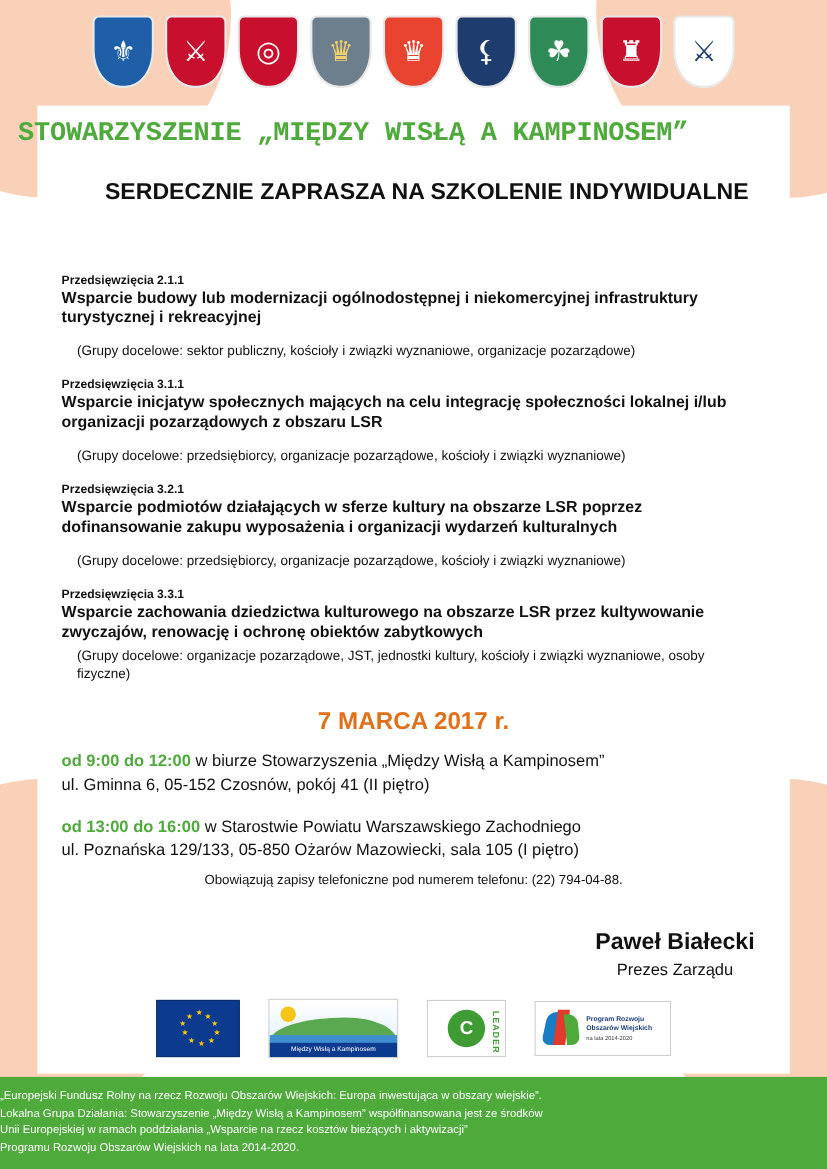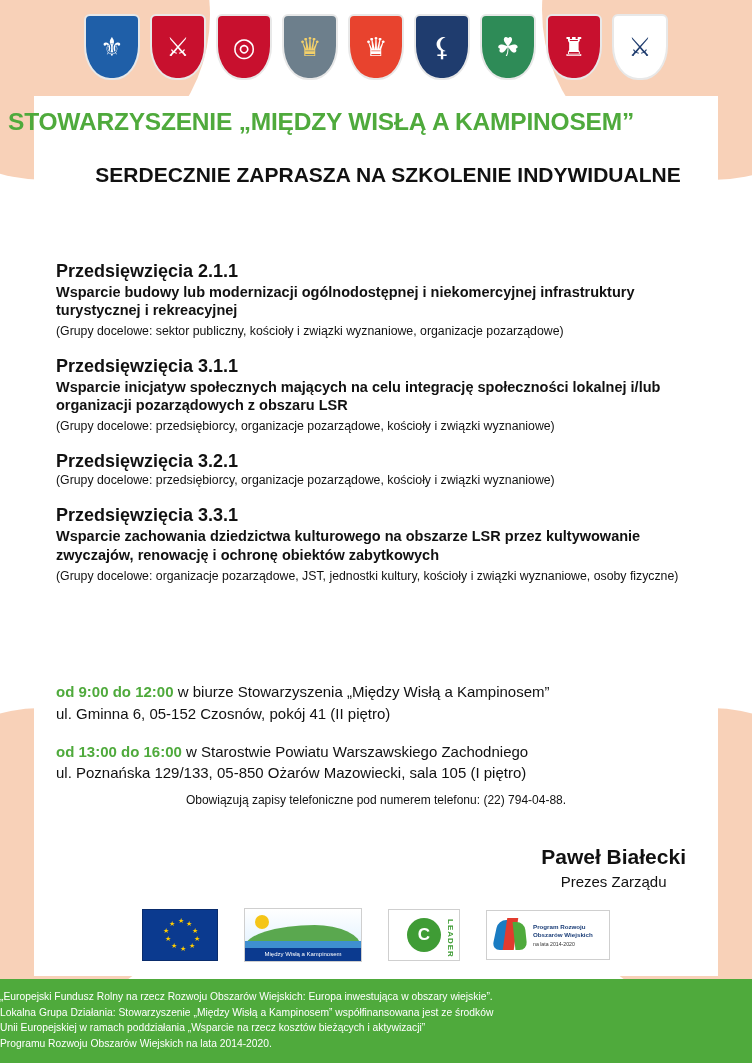--- a/index.html
+++ b/index.html
@@ -115,20 +115,21 @@
     top: 108px;
     left: 0;
     width: 642px;
     text-align: center;
     font-size: 24.5px;
     font-weight: bold;
     color: #4faa3c;
     margin: 0;
     letter-spacing: -0.2px;
     z-index: 6;
+    font-family: Liberation Mono, monospace;
   }
   .invite {
     position: absolute;
     top: 160px;
     left: 0;
     width: 752px;
     text-align: center;
     color: #111111;
     font-size: 21px;
     font-weight: bold;
@@ -142,37 +143,37 @@
     position: absolute;
     top: 245px;
     left: 56px;
     width: 640px;
     z-index: 6;
   }
   .measure {
     margin-bottom: 16px;
   }
   .measure .m-num {
-    font-size: 18px;
-    font-weight: bold;
-    color: #111111;
-    margin: 16px 0 1px 0;
+    font-size: 11px;
+    font-weight: bold;
+    color: #111111;
+    margin: 4px 0 1px 0;
   }
   .measure .m-desc {
     font-size: 14.5px;
     font-weight: bold;
     color: #111111;
     line-height: 1.25;
     margin: 0 0 5px 0;
   }
   .measure .m-target {
     font-size: 12.3px;
     color: #111111;
     line-height: 1.3;
-    margin: 0;
+    margin: 14px;
   }
   .measure.m4 .m-target { margin-top: 1px; }
 
   
   .date-line {
     position: absolute;
     top: 643px;
     left: 0;
     width: 752px;
     text-align: center;
@@ -472,29 +473,31 @@
       <p class="m-desc">Wsparcie budowy lub modernizacji ogólnodostępnej i niekomercyjnej infrastruktury turystycznej i rekreacyjnej</p>
       <p class="m-target">(Grupy docelowe: sektor publiczny, kościoły i związki wyznaniowe, organizacje pozarządowe)</p>
     </div>
     <div class="measure">
       <p class="m-num">Przedsięwzięcia 3.1.1</p>
       <p class="m-desc">Wsparcie inicjatyw społecznych mających na celu integrację społeczności lokalnej i/lub organizacji pozarządowych z obszaru LSR</p>
       <p class="m-target">(Grupy docelowe: przedsiębiorcy, organizacje pozarządowe, kościoły i związki wyznaniowe)</p>
     </div>
     <div class="measure">
       <p class="m-num">Przedsięwzięcia 3.2.1</p>
+      <p class="m-desc">Wsparcie podmiotów działających w sferze kultury na obszarze LSR poprzez dofinansowanie zakupu wyposażenia i organizacji wydarzeń kulturalnych</p>
       <p class="m-target">(Grupy docelowe: przedsiębiorcy, organizacje pozarządowe, kościoły i związki wyznaniowe)</p>
     </div>
     <div class="measure m4">
       <p class="m-num">Przedsięwzięcia 3.3.1</p>
       <p class="m-desc">Wsparcie zachowania dziedzictwa kulturowego na obszarze LSR przez kultywowanie zwyczajów, renowację i ochronę obiektów zabytkowych</p>
       <p class="m-target">(Grupy docelowe: organizacje pozarządowe, JST, jednostki kultury, kościoły i związki wyznaniowe, osoby fizyczne)</p>
     </div>
   </div>
 
+  <div class="date-line">7 MARCA 2017 r.</div>
 
   <div class="sessions">
     <div class="session">
       <p>
         <span class="hours">od 9:00 do 12:00</span><span> w biurze Stowarzyszenia „Między Wisłą a Kampinosem”</span>
       </p>
       <p>ul. Gminna 6, 05-152 Czosnów, pokój 41 (II piętro)</p>
     </div>
     <div class="session">
       <p>

